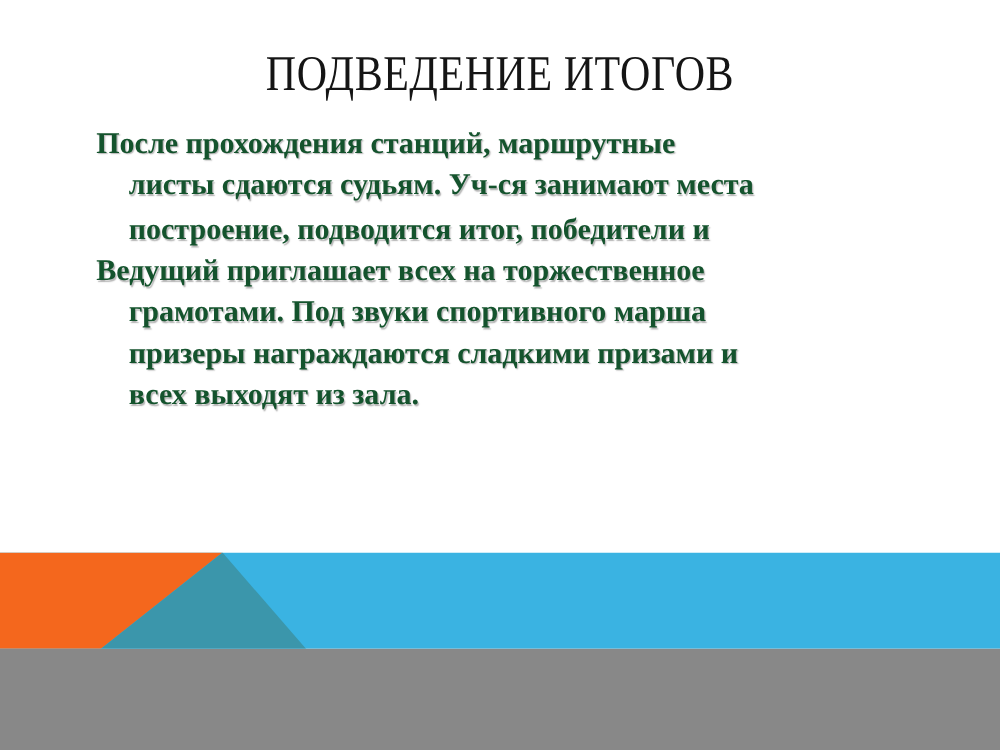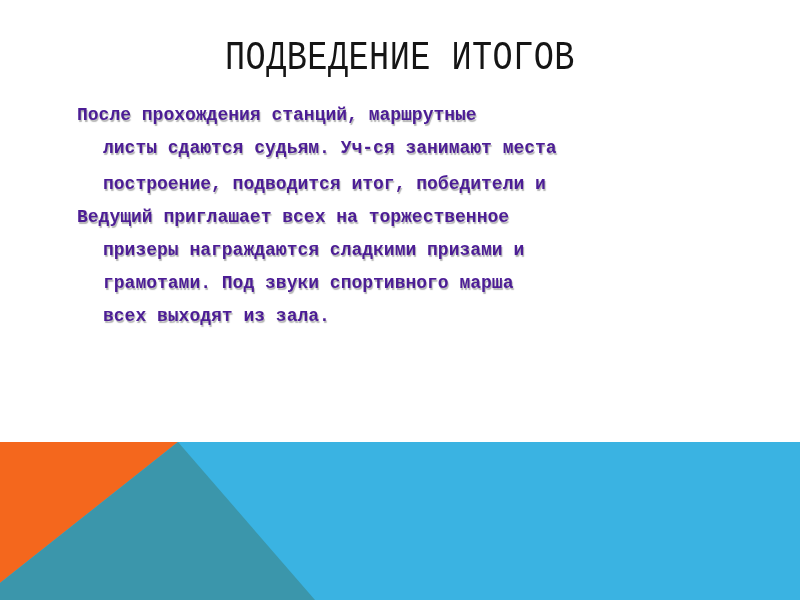--- a/index.html
+++ b/index.html
@@ -3,24 +3,24 @@
 <meta charset="utf-8">
 <style>
   html, body {
     margin: 0;
     padding: 0;
     background: #888;
   }
   .slide {
     position: relative;
     width: 800px;
-    height: 600px;
+    height: 519px;
     background: #ffffff;
     overflow: hidden;
-    font-family: Liberation Mono, monospace;
+    font-family: Liberation Serif, serif;
   }
   .title {
     position: absolute;
     top: 35px;
     left: 0;
     right: 0;
     margin: 0;
     text-align: center;
     font-size: 40px;
     font-weight: 400;
@@ -29,24 +29,24 @@
     color: #151515;
     transform: scaleX(0.84);
     transform-origin: 50% 50%;
     white-space: nowrap;
   }
   .body-text {
     position: absolute;
     top: 99px;
     left: 75px;
     width: 672px;
-    font-size: 18px;
+    font-size: 24px;
     font-weight: 700;
     line-height: 33px;
-    color: #4c1d95;
+    color: #14532d;
     text-shadow: 1px 1.5px 1px rgba(40,40,40,0.35);
   }
   .para + .para { margin-top: 3px; }
   .line { white-space: pre; }
   .line.first { padding-left: 2px; }
   .line.wrap  { padding-left: 28px; }
   .deco {
     position: absolute;
     left: 0;
     top: 442px;
@@ -63,22 +63,22 @@
   <h1 class="title">ПОДВЕДЕНИЕ ИТОГОВ</h1>
 
   <div class="body-text">
     <div class="para">
       <div class="line first">После прохождения станций, маршрутные</div>
       <div class="line wrap">листы сдаются судьям. Уч-ся занимают места</div>
     </div>
     <div class="para">
       <div class="line wrap">построение, подводится итог, победители и</div>
       <div class="line first">Ведущий приглашает всех на торжественное</div>
+      <div class="line wrap">грамотами. Под звуки спортивного марша</div>
       <div class="line wrap">призеры награждаются сладкими призами и</div>
-      <div class="line wrap">грамотами. Под звуки спортивного марша</div>
       <div class="line wrap">всех выходят из зала.</div>
     </div>
   </div>
 
   <svg class="deco" viewBox="0 0 800 158" preserveAspectRatio="none">
     <rect x="0" y="0" width="800" height="158" fill="#3ab3e2"></rect>
     <polygon points="0,0 178,0 0,141" fill="#f4671d"></polygon>
     <polygon points="178,0 0,141 0,158 315,158" fill="#3b96ab"></polygon>
   </svg>
 

